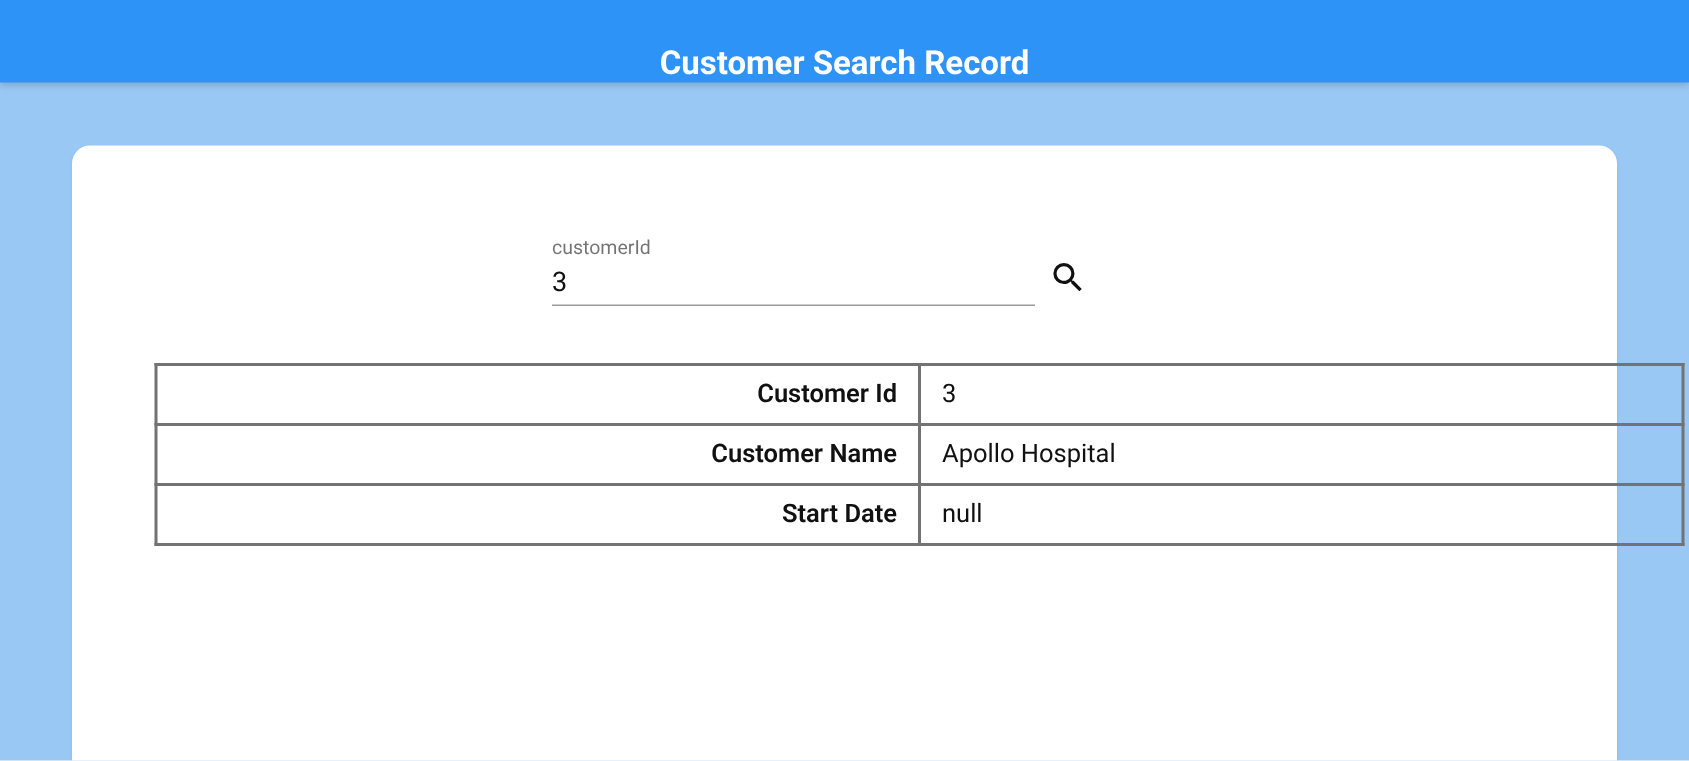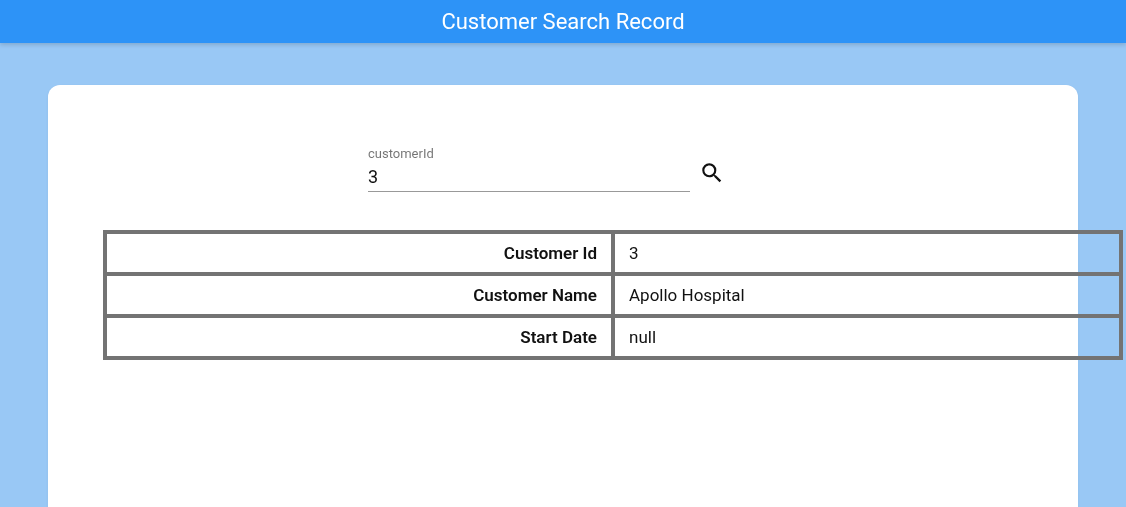--- a/index.html
+++ b/index.html
@@ -10,26 +10,26 @@
     body {
       font-family: Roboto, "Helvetica Neue", Arial, sans-serif;
       background: #99c8f5;
       width: 1126px;
       height: 507px;
       overflow: hidden;
     }
     .header {
       background: #2d93f7;
       color: #fff;
-      height: 43px;
+      height: 55px;
       display: flex;
-      align-items: center;
+      align-items: flex-end;
       justify-content: center;
       font-size: 22px;
-      font-weight: 400;
+      font-weight: 700;
       box-shadow: 0 2px 4px rgba(0,0,0,0.15);
       position: relative;
       z-index: 2;
     }
     .page-body {
       padding: 42px 48px 0 48px;
     }
     .card {
       background: #fff;
       border-radius: 12px;
@@ -89,21 +89,21 @@
       padding: 0 0px;
       margin: 0 0px;
     }
     table.data-table {
       width: 1020px;
       margin-left: 55px;
       border-collapse: collapse;
       border: 1px solid #b9c4c9;
     }
     table.data-table td {
-      border: 4px solid #737373;
+      border: 2px solid #737373;
       padding: 9px 12px;
       font-size: 17px;
       color: #111;
       vertical-align: middle;
       height: 40px;
       margin-top: 34px;
     }
     table.data-table td.label-cell {
       width: 50%;
       text-align: right;

